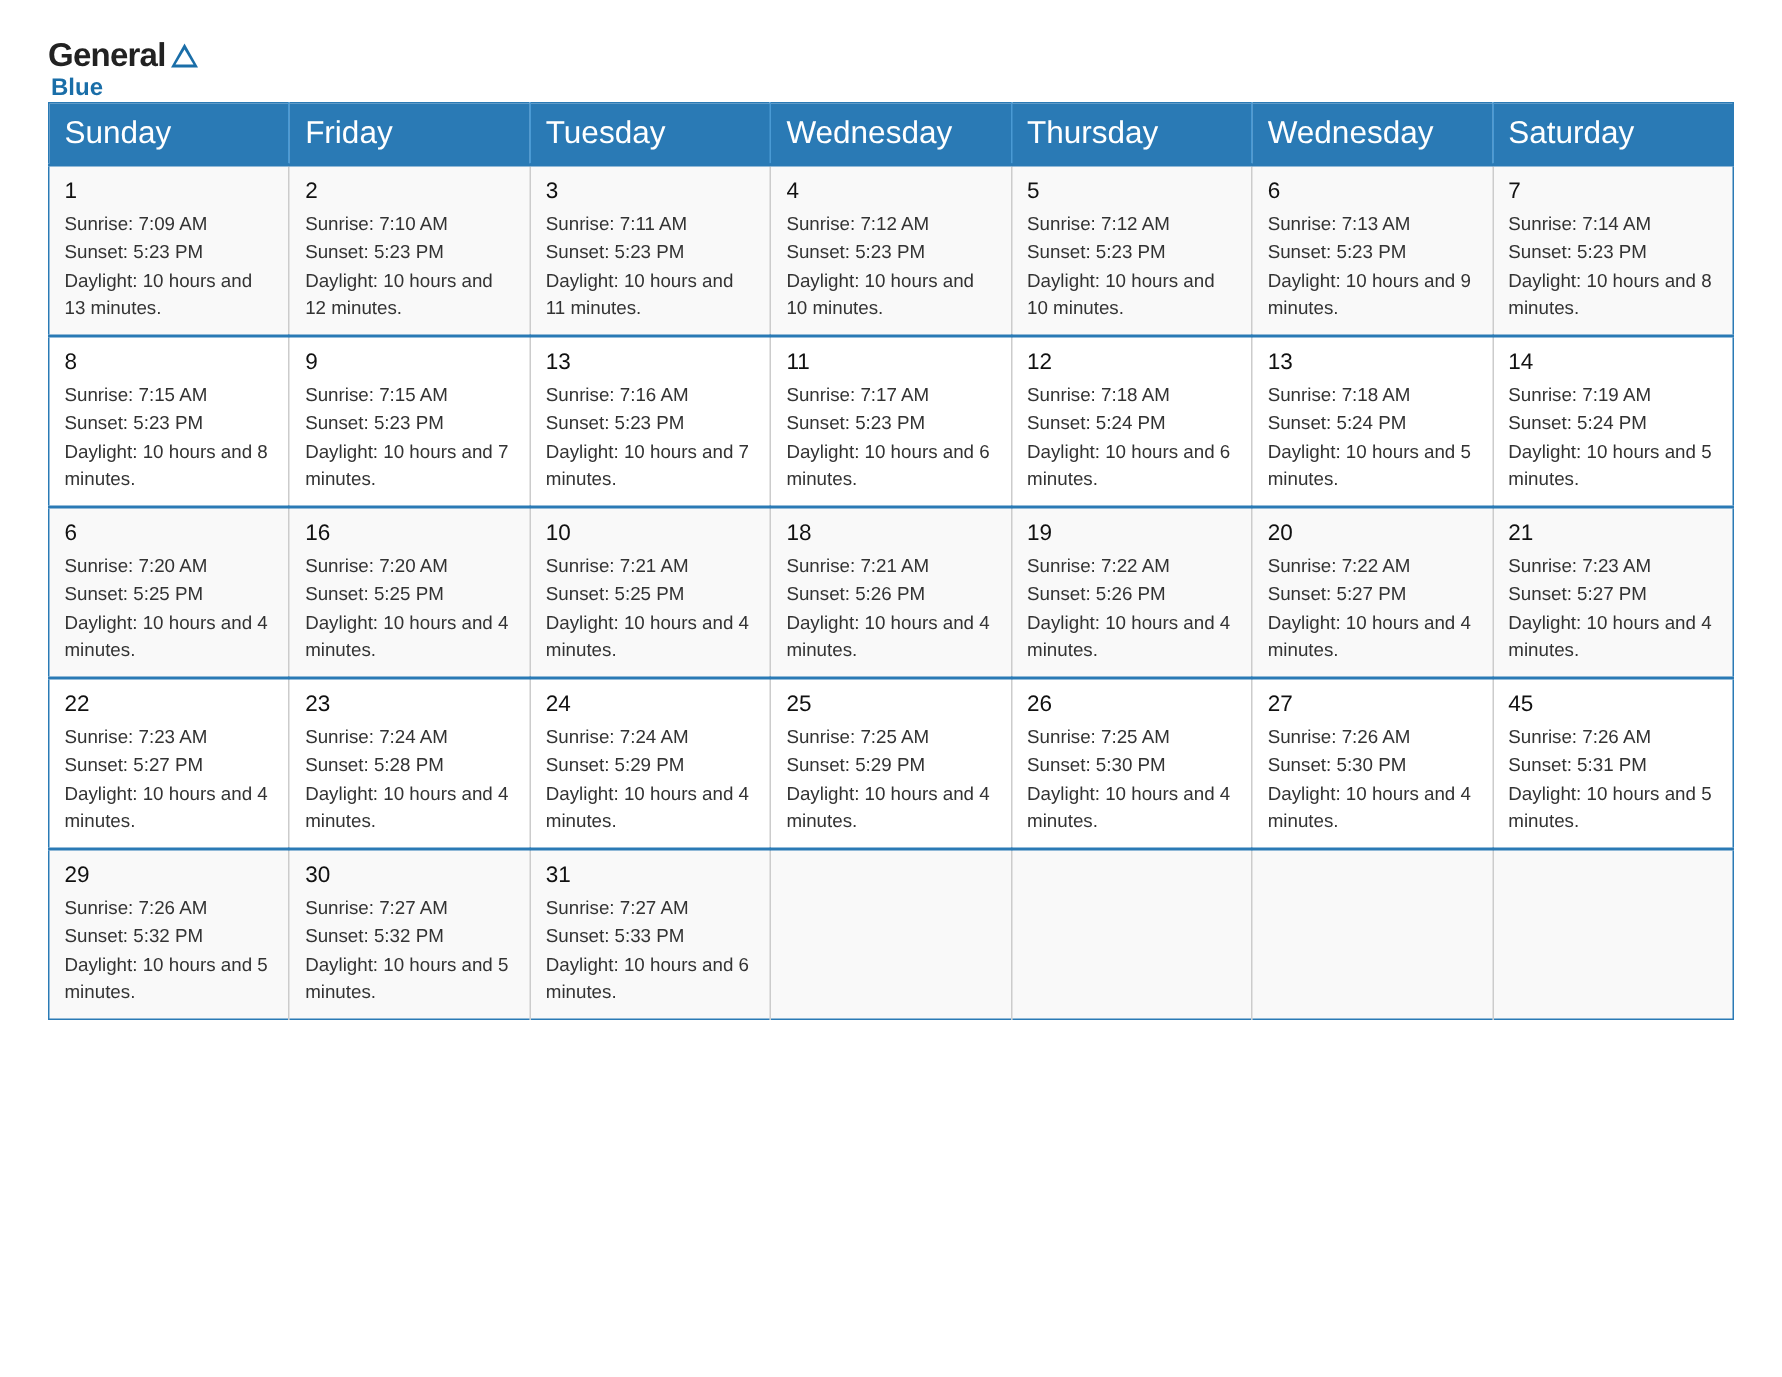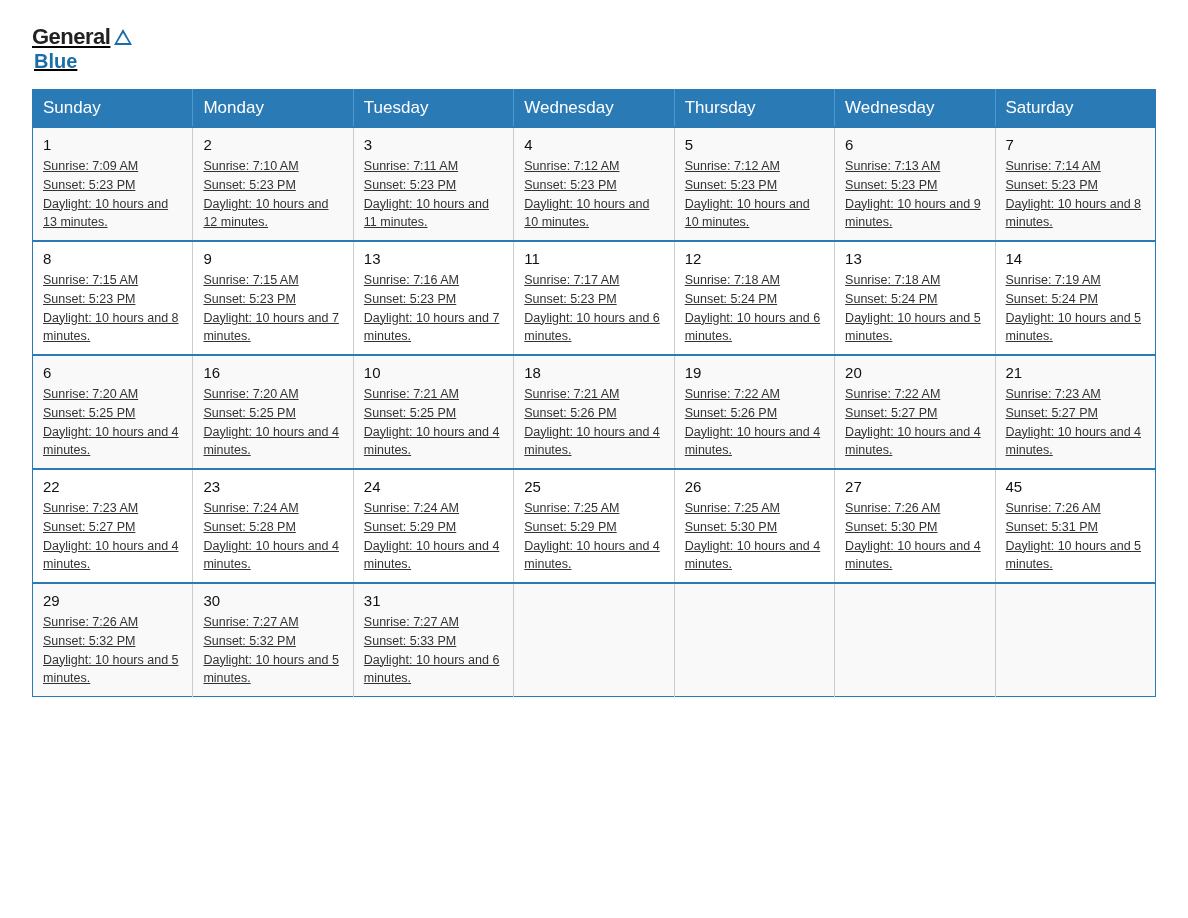--- a/index.html
+++ b/index.html
@@ -7,31 +7,29 @@
       font-family: Arial, sans-serif;
       background: #fff;
       padding: 24px 32px;
       width: 1188px;
       min-height: 918px;
     }
     .header {
       display: flex;
       justify-content: space-between;
       align-items: flex-start;
-      margin-bottom: 16px;
-      text-decoration: underline;
     }
     .logo-text-general {
       font-size: 22px;
       font-weight: bold;
       color: #222;
       letter-spacing: -0.5px;
     }
     .logo-blue {
-      font-size: 20px;
+      font-size: 16px;
       font-weight: bold;
       color: #1a6ea8;
       margin-left: 2px;
     }
     .logo-wrapper {
       display: flex;
       flex-direction: column;
       align-items: flex-start;
     }
     .logo-top-row {
@@ -55,21 +53,21 @@
     table {
       width: 100%;
       border-collapse: collapse;
       border: 1px solid #2a7ab5;
     }
     thead tr {
       background-color: #2a7ab5;
     }
     thead th {
       color: #fff;
-      font-size: 17px;
+      font-size: 21px;
       font-weight: normal;
       text-align: left;
       padding: 8px 10px;
       border-right: 1px solid #4a9ad4;
     }
     thead th:last-child {
       border-right: none;
     }
     tbody tr {
       border-top: 2px solid #2a7ab5;
@@ -90,21 +88,20 @@
       font-size: 15px;
       font-weight: normal;
       color: #111;
       display: block;
       margin-bottom: 4px;
     }
     .day-info {
       font-size: 12.5px;
       line-height: 1.5;
       color: #333;
-      text-decoration: underline;
     }
     .empty-cell {
       background: #fff;
     }
     tbody tr:nth-child(odd) td {
       background-color: #f9f9f9;
     }
     tbody tr:nth-child(even) td {
       background-color: #fff;
     }
@@ -126,21 +123,21 @@
   <div class="title-section">
     <div class="month-title"></div>
     <div class="location-title"></div>
   </div>
 </div>
 
 <table>
   <thead>
     <tr>
     <th>Sunday</th>
-        <th>Monday</th>
+        <th>Friday</th>
         <th>Tuesday</th>
         <th>Wednesday</th>
         <th>Thursday</th>
         <th>Wednesday</th>
         <th>Saturday</th>
       </tr>
   </thead>
   <tbody id="calendar-body">
   <tr>
         <td>

